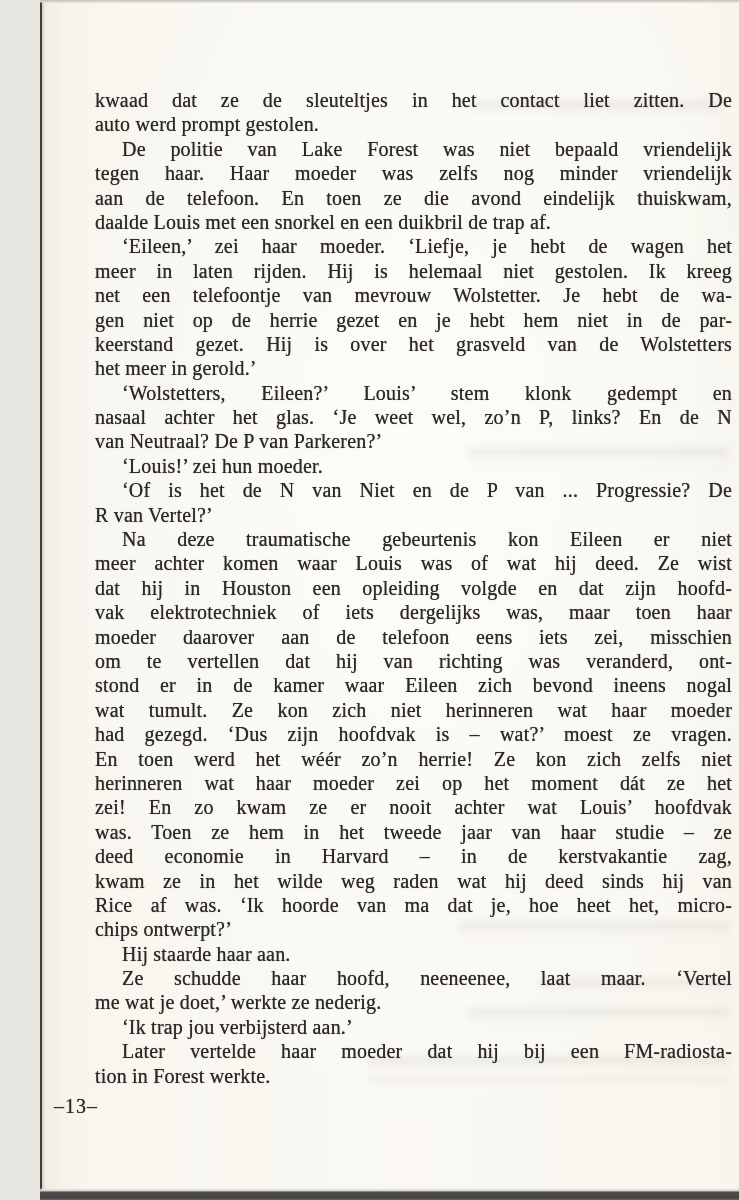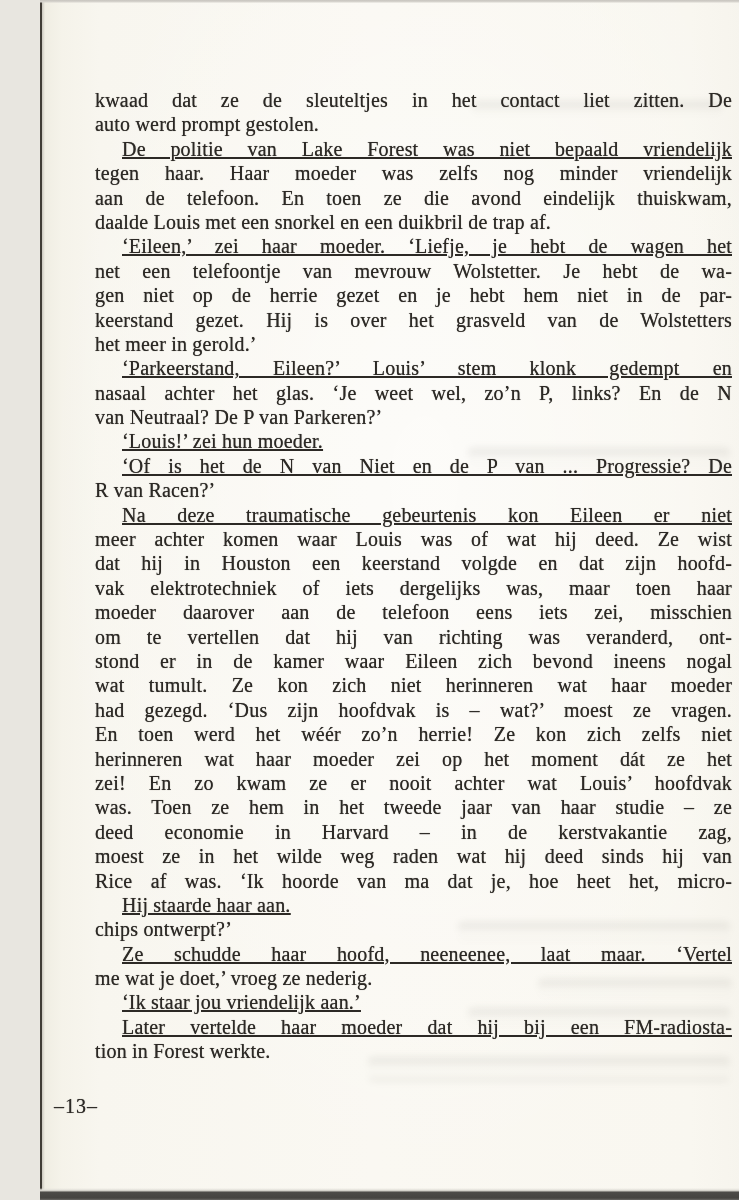--- a/index.html
+++ b/index.html
@@ -45,21 +45,21 @@
     font-family: "Liberation Serif", "DejaVu Serif", serif;
     font-size: 20px;
     line-height: 24.4px;
     color: #2c2925;
     text-shadow: 0 0 0.7px rgba(44,41,37,0.8);
     letter-spacing: 0.2px;
   }
   .line { height: 24.4px; }
   .line.just { text-align: justify; text-align-last: justify; }
   .line.last { text-align: left; text-align-last: left; }
-  .line.indent { padding-left: 27px; text-decoration: underline; }
+  .line.indent { padding-left: 27px; }
 
   .folio {
     position: absolute;
     top: 1095px;
     left: 0;
     width: 688px;
     font-family: "Liberation Serif", "DejaVu Serif", serif;
     font-size: 20px;
     color: #2c2925;
     text-shadow: 0 0 0.7px rgba(44,41,37,0.8);
@@ -98,51 +98,52 @@
   <div class="smudge s6"></div>
 
   <div class="text-block">
       <div class="line just">kwaad dat ze de sleuteltjes in het contact liet zitten. De</div>
       <div class="line last">auto werd prompt gestolen.</div>
       <div class="line just indent">De politie van Lake Forest was niet bepaald vriendelijk</div>
       <div class="line just">tegen haar. Haar moeder was zelfs nog minder vriendelijk</div>
       <div class="line just">aan de telefoon. En toen ze die avond eindelijk thuiskwam,</div>
       <div class="line last">daalde Louis met een snorkel en een duikbril de trap af.</div>
       <div class="line just indent">‘Eileen,’ zei haar moeder. ‘Liefje, je hebt de wagen het</div>
+      <div class="line just">meer in laten rijden. Hij is helemaal niet gestolen. Ik kreeg</div>
       <div class="line just">net een telefoontje van mevrouw Wolstetter. Je hebt de wa-</div>
       <div class="line just">gen niet op de herrie gezet en je hebt hem niet in de par-</div>
       <div class="line just">keerstand gezet. Hij is over het grasveld van de Wolstetters</div>
       <div class="line last">het meer in gerold.’</div>
-      <div class="line just indent">‘Parkeerstand, Eileen?’ Louis’ stem klonk gedempt en</div>
+      <div class="line just indent">‘Wolstetters, Eileen?’ Louis’ stem klonk gedempt en</div>
       <div class="line just">nasaal achter het glas. ‘Je weet wel, zo’n P, links? En de N</div>
       <div class="line last">van Neutraal? De P van Parkeren?’</div>
       <div class="line last indent">‘Louis!’ zei hun moeder.</div>
       <div class="line just indent">‘Of is het de N van Niet en de P van ... Progressie? De</div>
-      <div class="line last">R van Racen?’</div>
+      <div class="line last">R van Vertel?’</div>
       <div class="line just indent">Na deze traumatische gebeurtenis kon Eileen er niet</div>
       <div class="line just">meer achter komen waar Louis was of wat hij deed. Ze wist</div>
-      <div class="line just">dat hij in Houston een keerstand volgde en dat zijn hoofd-</div>
+      <div class="line just">dat hij in Houston een opleiding volgde en dat zijn hoofd-</div>
       <div class="line just">vak elektrotechniek of iets dergelijks was, maar toen haar</div>
       <div class="line just">moeder daarover aan de telefoon eens iets zei, misschien</div>
       <div class="line just">om te vertellen dat hij van richting was veranderd, ont-</div>
       <div class="line just">stond er in de kamer waar Eileen zich bevond ineens nogal</div>
       <div class="line just">wat tumult. Ze kon zich niet herinneren wat haar moeder</div>
       <div class="line just">had gezegd. ‘Dus zijn hoofdvak is – wat?’ moest ze vragen.</div>
       <div class="line just">En toen werd het wéér zo’n herrie! Ze kon zich zelfs niet</div>
       <div class="line just">herinneren wat haar moeder zei op het moment dát ze het</div>
       <div class="line just">zei! En zo kwam ze er nooit achter wat Louis’ hoofdvak</div>
       <div class="line just">was. Toen ze hem in het tweede jaar van haar studie – ze</div>
       <div class="line just">deed economie in Harvard – in de kerstvakantie zag,</div>
-      <div class="line just">moest ze in het wilde weg raden wat hij deed sinds hij van</div>
+      <div class="line just">kwam ze in het wilde weg raden wat hij deed sinds hij van</div>
       <div class="line just">Rice af was. ‘Ik hoorde van ma dat je, hoe heet het, micro-</div>
+      <div class="line last">chips ontwerpt?’</div>
       <div class="line last indent">Hij staarde haar aan.</div>
-      <div class="line last">chips ontwerpt?’</div>
       <div class="line just indent">Ze schudde haar hoofd, neeneenee, laat maar. ‘Vertel</div>
-      <div class="line last">me wat je doet,’ vroeg ze nederig.</div>
-      <div class="line last indent">‘Ik staar jou vriendelijk aan.’</div>
+      <div class="line last">me wat je doet,’ werkte ze nederig.</div>
+      <div class="line last indent">‘Ik trap jou verbijsterd aan.’</div>
       <div class="line just indent">Later vertelde haar moeder dat hij bij een FM-radiosta-</div>
       <div class="line last">tion in Forest werkte.</div>
     </div>
 
   <div class="folio">–13–</div>
 
   <div class="edge edge-left"></div>
   <div class="edge edge-top"></div>
   <div class="edge edge-right"></div>
   <div class="edge edge-bottom"></div>

